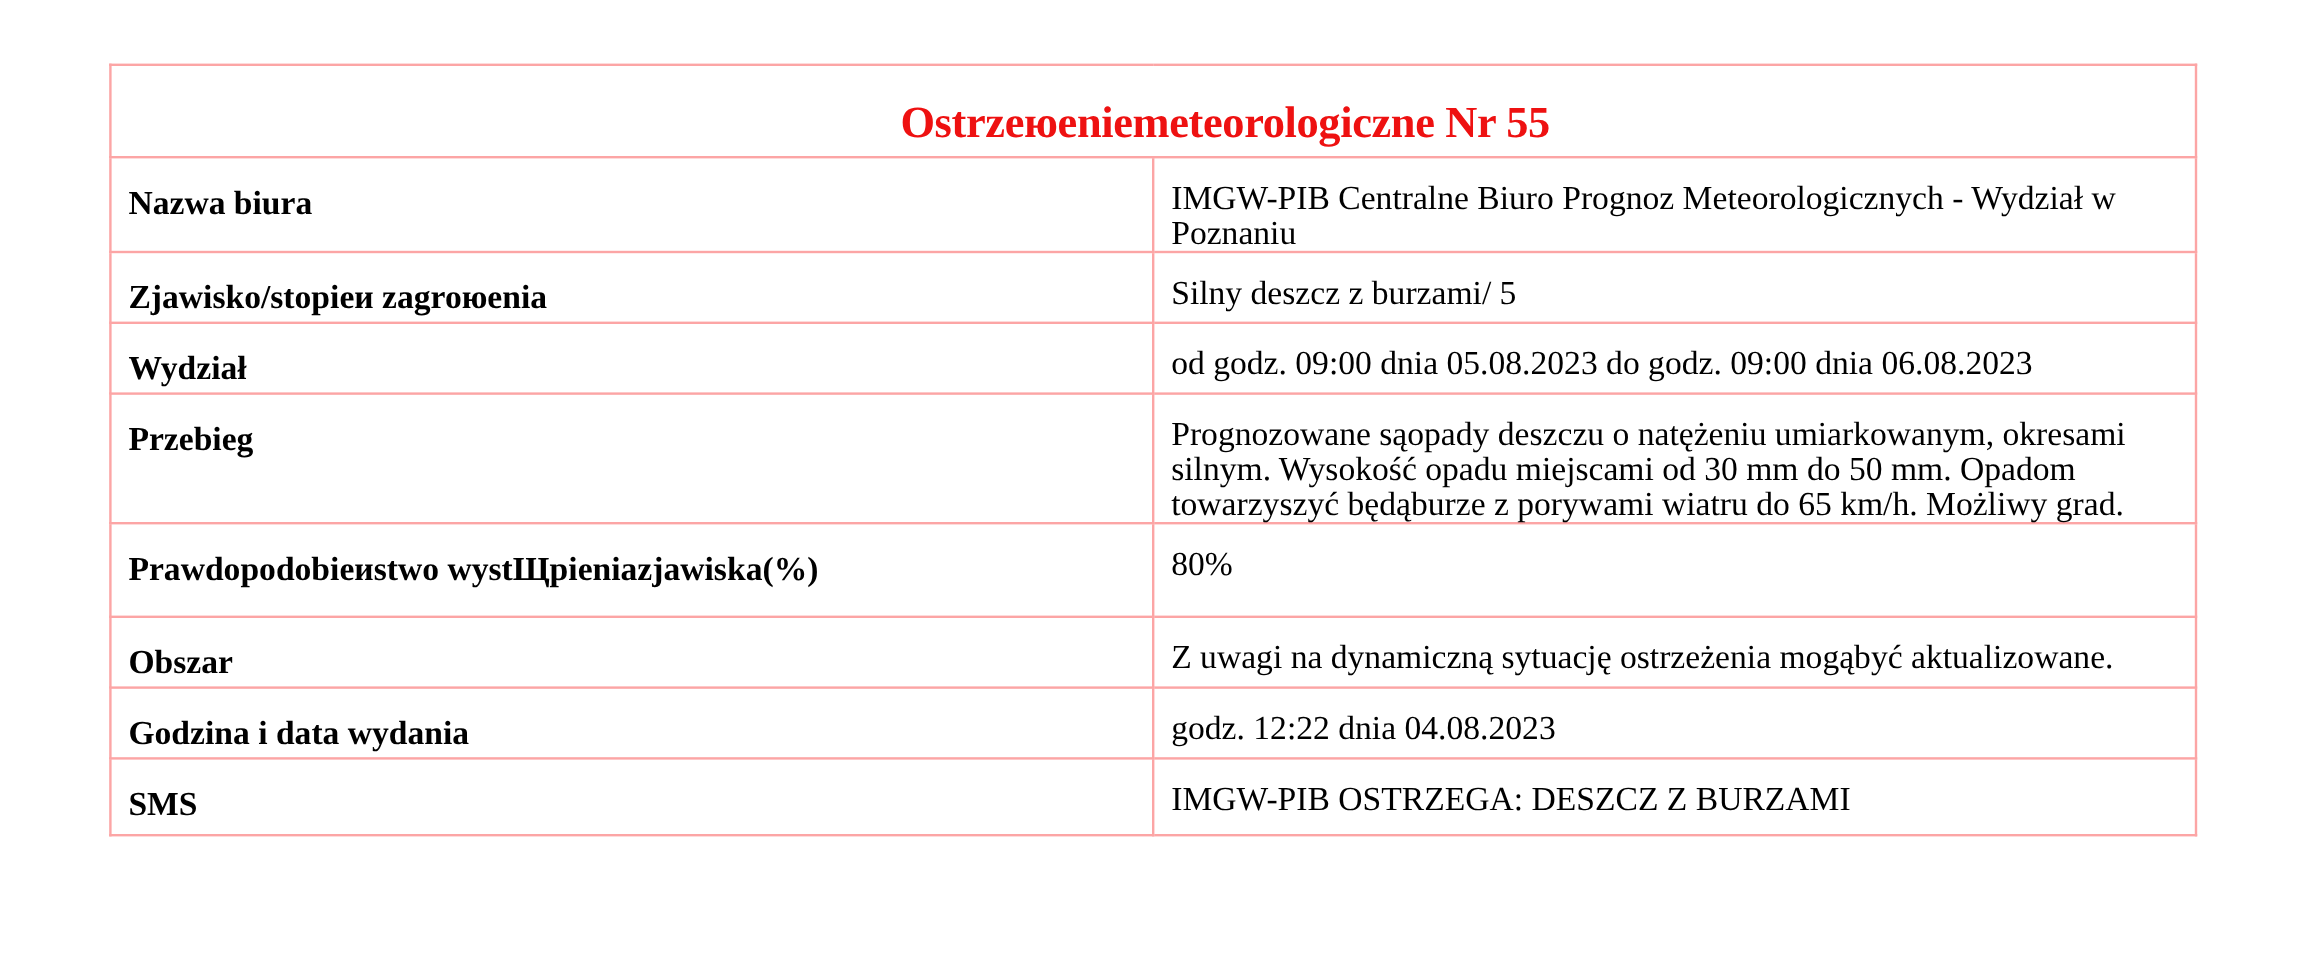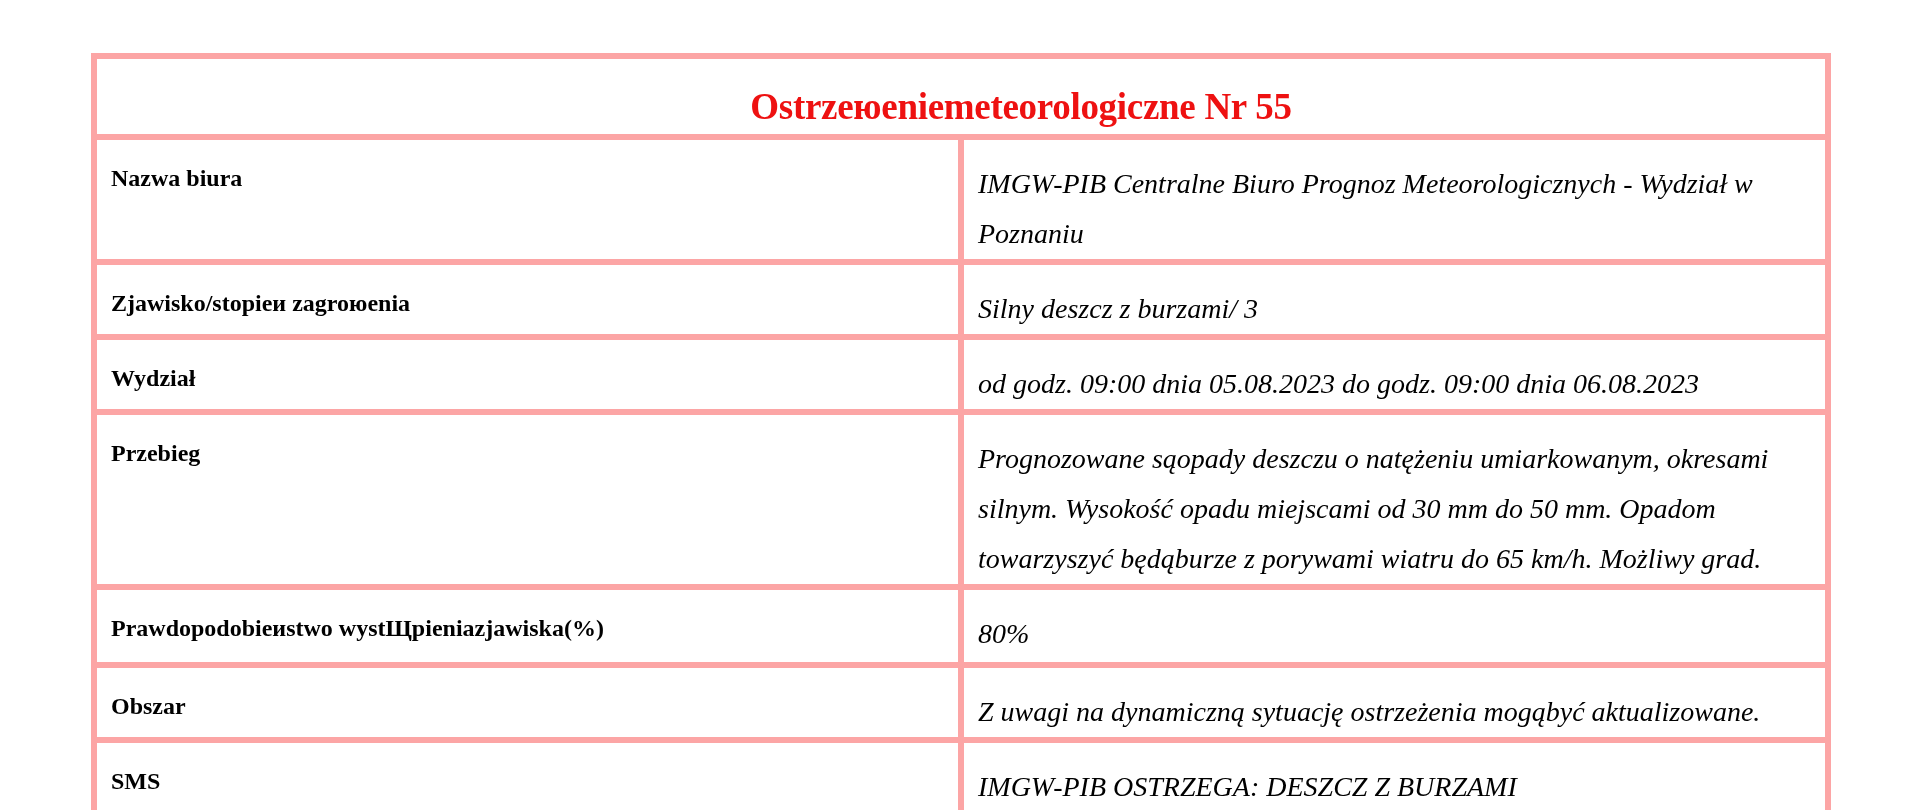--- a/index.html
+++ b/index.html
@@ -17,21 +17,21 @@
     }
     .doc-table {
       position: absolute;
       left: 91px;
       top: 53px;
       width: 1740px;
       border-collapse: collapse;
       table-layout: fixed;
     }
     .doc-table td {
-      border: 6px solid #fca5a5;
+      border: 2px solid #fca5a5;
       vertical-align: top;
       padding: 0;
       margin-top: 19px;
     }
     .title-cell {
       height: 75px;
       text-align: center;
       vertical-align: bottom !important;
     }
     .title-text {
@@ -39,27 +39,26 @@
       color: #ee1111;
       font-weight: bold;
       font-size: 37px;
       letter-spacing: -0.3px;
       padding-bottom: 6px;
       margin-left: 120px;
     }
     .label-cell {
       width: 455px;
       font-weight: bold;
-      font-size: 24px;
+      font-size: 28px;
       line-height: 38px;
     }
     .value-cell {
       font-size: 28px;
-      line-height: 50px;
-      font-style: italic;
+      line-height: 29px;
     }
     .cell-inner {
       padding: 19px 13px 0 14px;
     }
     .row-h1 { height: 52px; }
     .row-h3 { height: 104px; padding-left: 20px; }
     .row-h2 { height: 78px; }
     .row-last { height: 64px; }
     .value-bold { font-weight: bold; }
   </style>
@@ -79,21 +78,21 @@
         </td>
     <td class="value-cell">
           <div class="cell-inner">IMGW-PIB Centralne Biuro Prognoz Meteorologicznych - Wydział w Poznaniu</div>
         </td>
   </tr>
   <tr class="row-h1">
     <td class="label-cell">
           <div class="cell-inner">Zjawisko/stopieи zagroюenia</div>
         </td>
     <td class="value-cell">
-          <div class="cell-inner">Silny deszcz z burzami/ 3</div>
+          <div class="cell-inner">Silny deszcz z burzami/ 5</div>
         </td>
   </tr>
   <tr class="row-h1">
     <td class="label-cell">
           <div class="cell-inner">Wydział</div>
         </td>
     <td class="value-cell">
           <div class="cell-inner">od godz. 09:00 dnia 05.08.2023 do godz. 09:00 dnia 06.08.2023</div>
         </td>
   </tr>
@@ -114,20 +113,28 @@
         </td>
   </tr>
   <tr class="row-h1">
     <td class="label-cell">
           <div class="cell-inner">Obszar</div>
         </td>
     <td class="value-cell">
           <div class="cell-inner">Z uwagi na dynamiczną sytuację ostrzeżenia mogąbyć aktualizowane.</div>
         </td>
   </tr>
+  <tr class="row-h1">
+    <td class="label-cell">
+          <div class="cell-inner">Godzina i data wydania</div>
+        </td>
+    <td class="value-cell">
+          <div class="cell-inner">godz. 12:22 dnia 04.08.2023</div>
+        </td>
+  </tr>
   <tr class="row-last">
     <td class="label-cell">
           <div class="cell-inner">SMS</div>
         </td>
     <td class="value-cell">
           <div class="cell-inner">IMGW-PIB OSTRZEGA: DESZCZ Z BURZAMI</div>
         </td>
   </tr>
 </tbody>
   </table>

